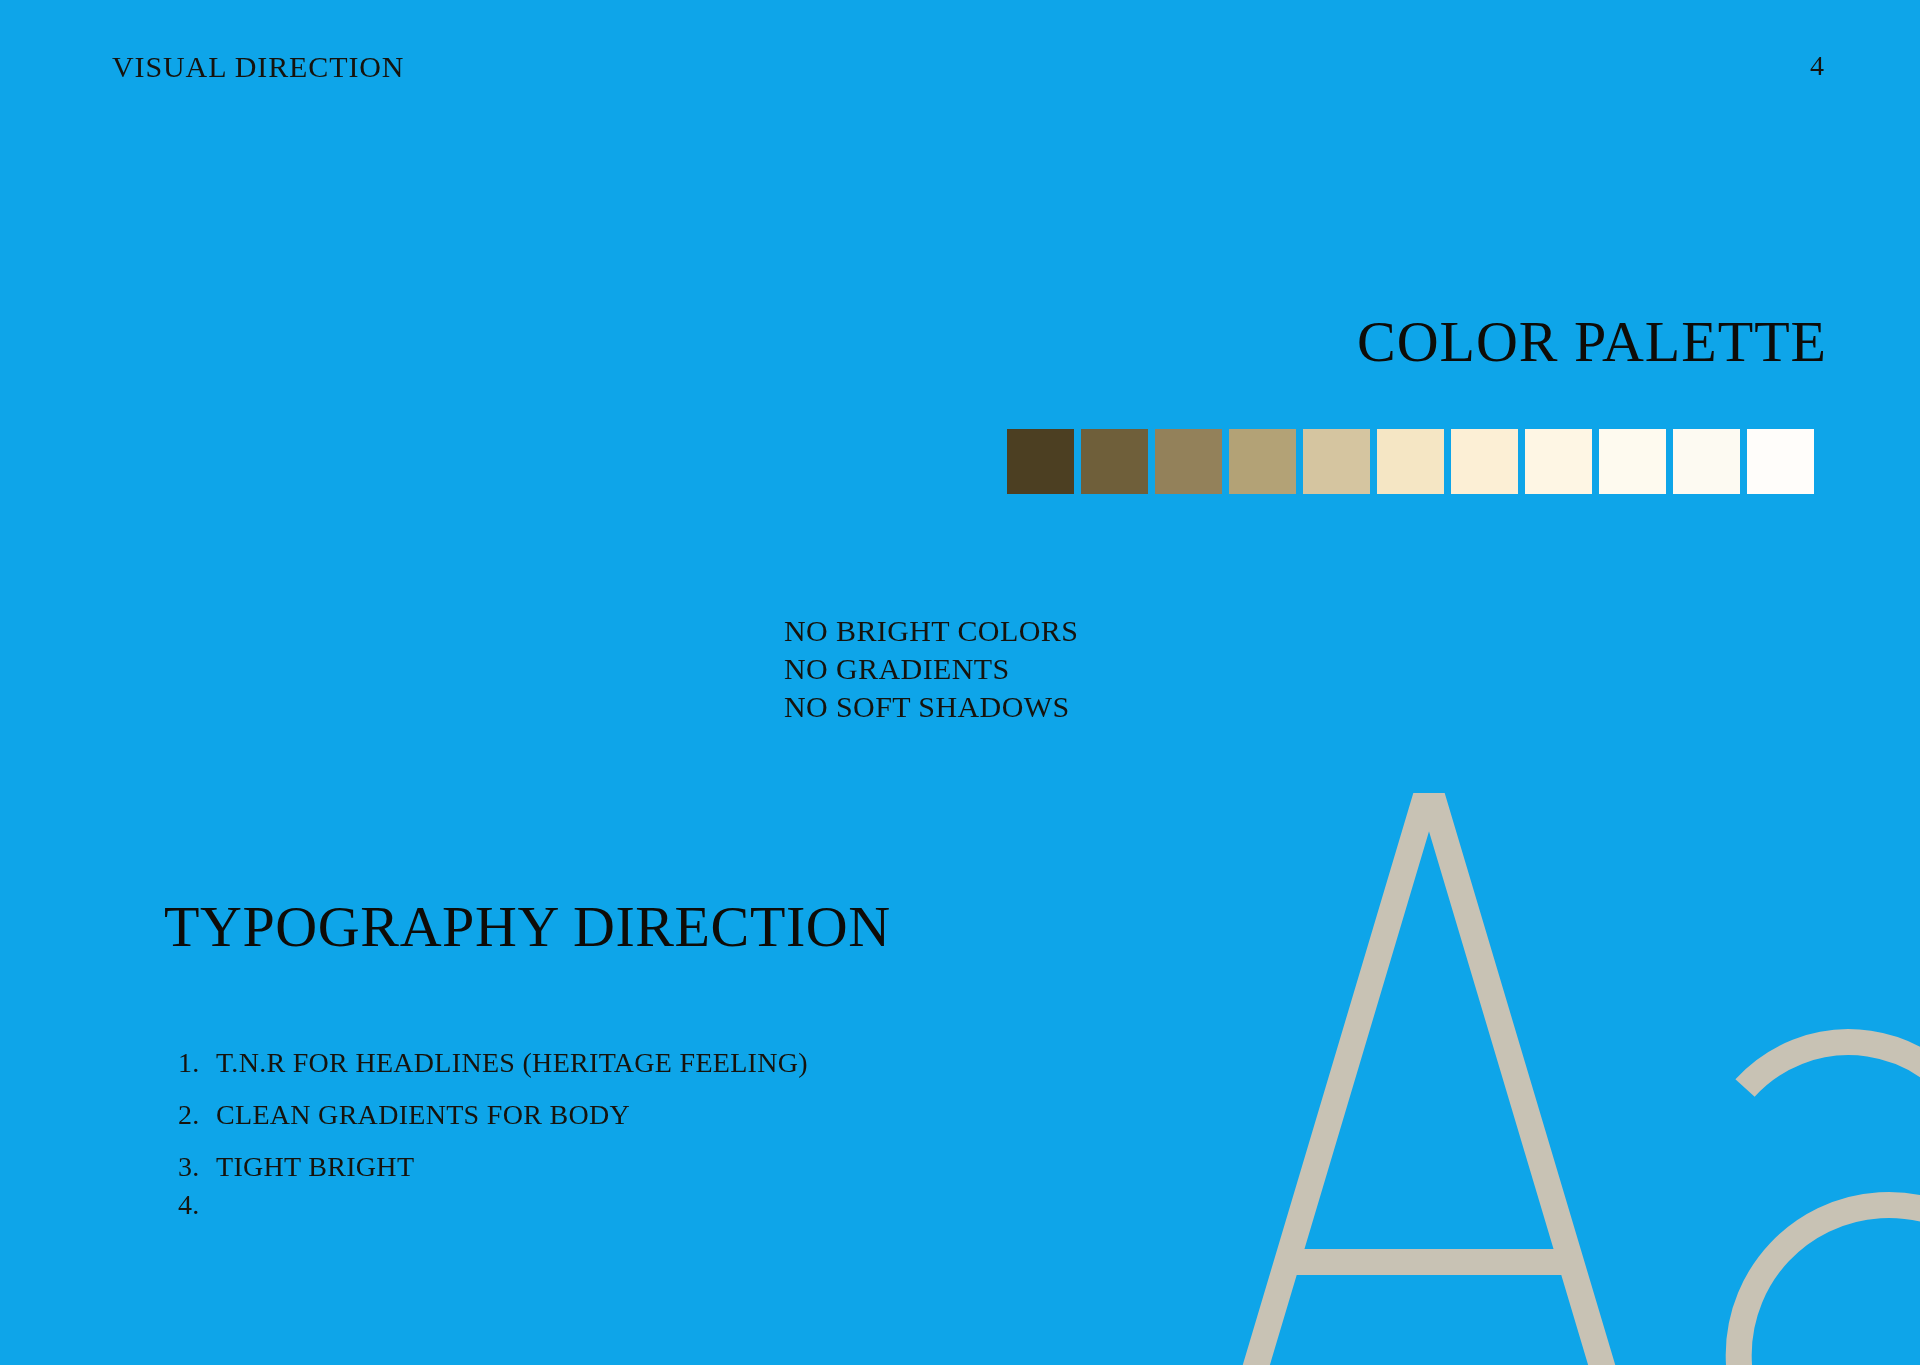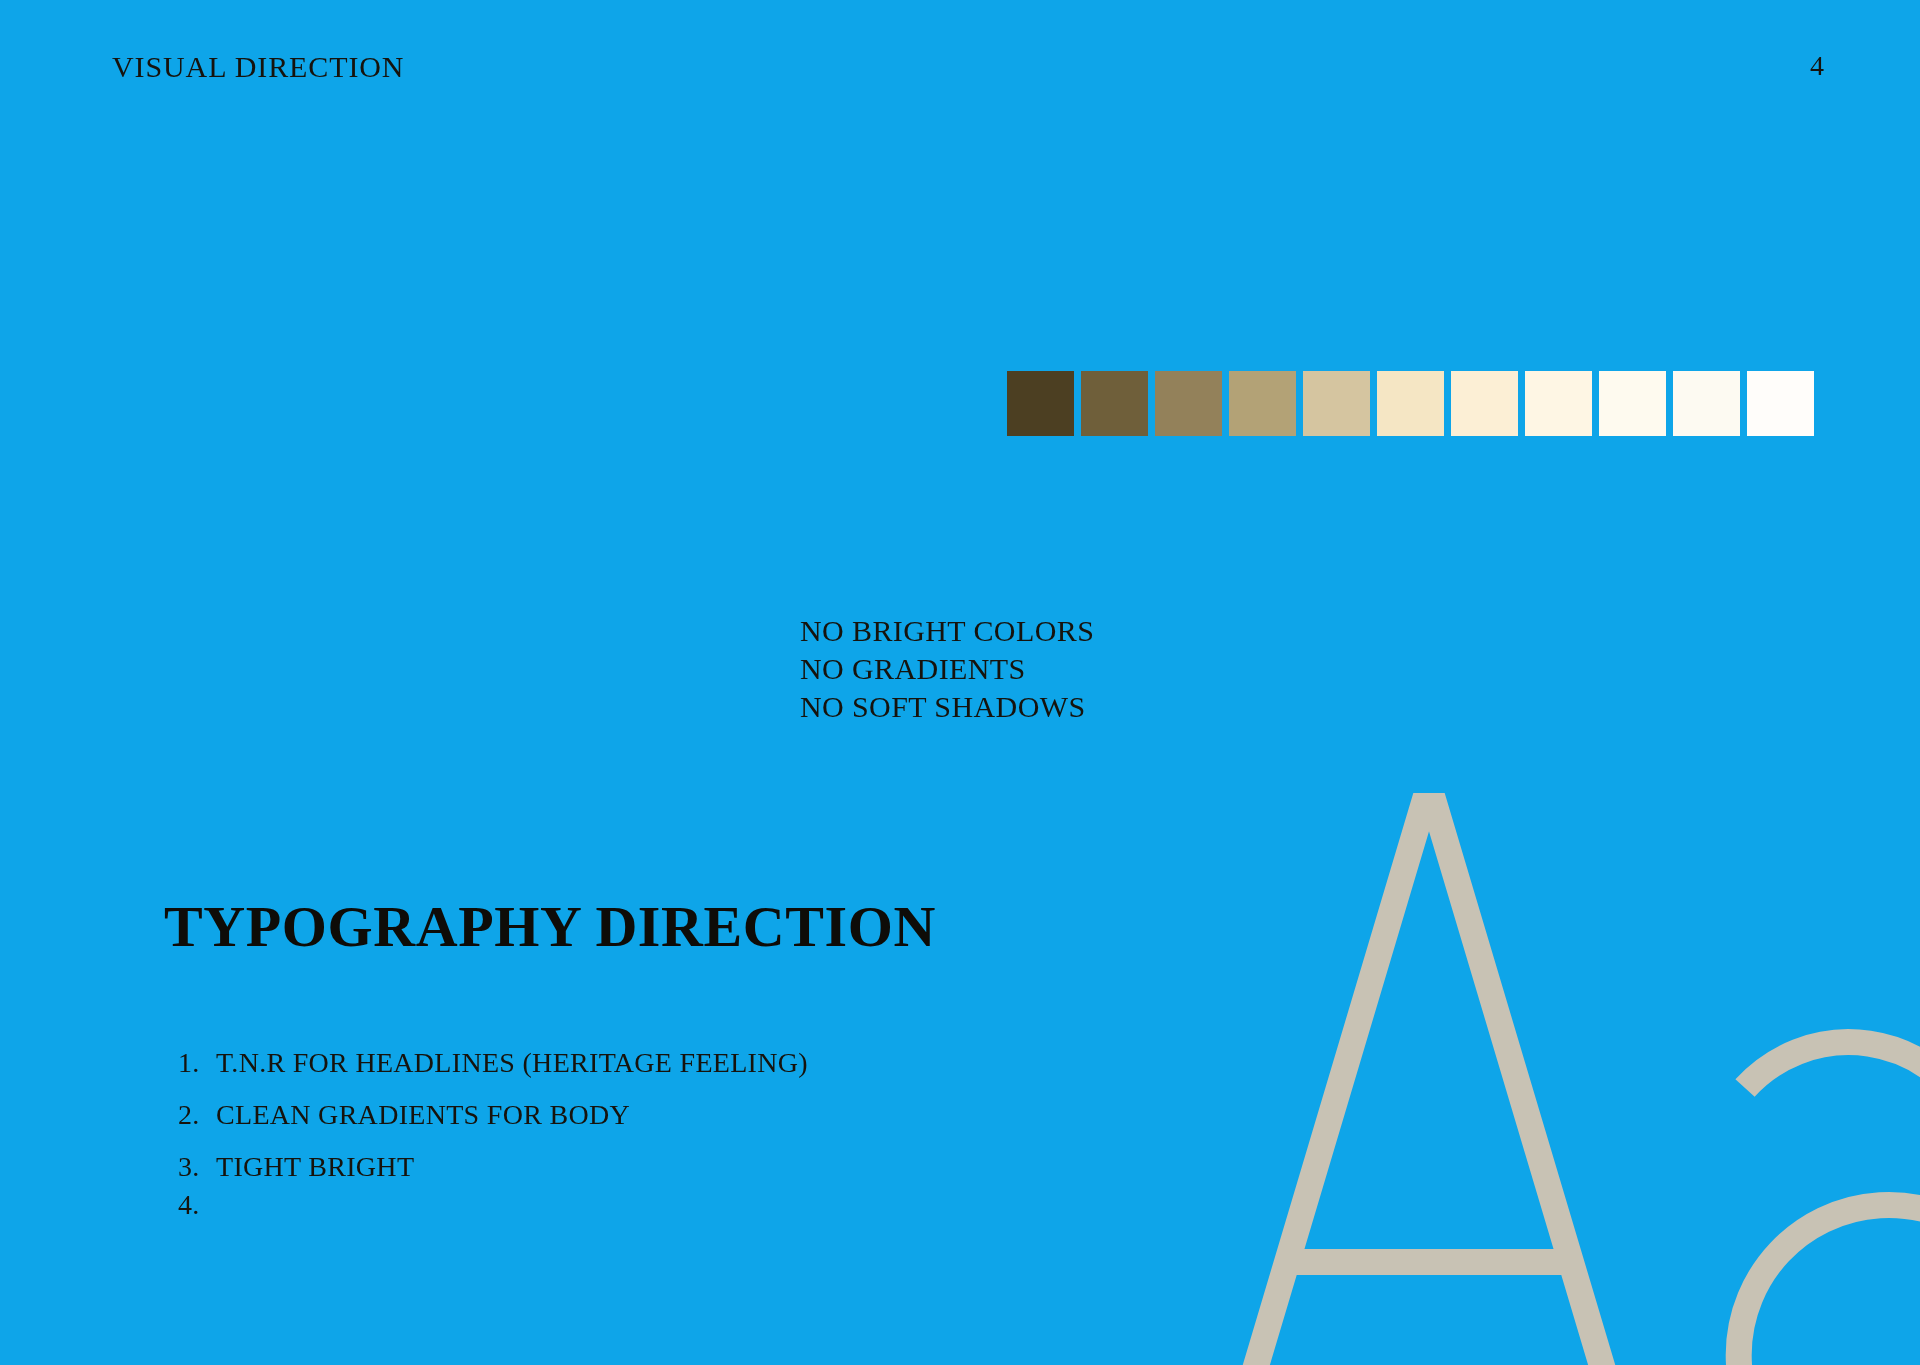--- a/index.html
+++ b/index.html
@@ -88,21 +88,21 @@
   }
   .swatch {
     width: 67px;
     height: 65px;
     flex: 0 0 67px;
   }
 
   
   .rules {
     position: absolute;
-    left: 800px;
+    left: 784px;
     top: 612px;
     z-index: 2;
   }
   .rules-line {
     font-size: 30px;
     line-height: 38px;
     letter-spacing: 0.4px;
     color: #16130D;
     white-space: nowrap;
   }
@@ -111,21 +111,20 @@
   .typo-title {
     position: absolute;
     left: 164px;
     top: 898px;
     font-size: 58px;
     line-height: 1;
     letter-spacing: 0.6px;
     color: #0E0C08;
     white-space: nowrap;
     z-index: 2;
-    font-weight: bold;
   }
   .typo-list {
     position: absolute;
     left: 178px;
     top: 1030px;
     z-index: 2;
     list-style: none;
   }
   .typo-item {
     display: flex;
@@ -161,20 +160,21 @@
       </g>
     </svg>
   </div>
 
   <div class="header">
     <div class="header-title">VISUAL DIRECTION</div>
     <div class="page-number">4</div>
   </div>
 
   <div class="palette-block">
+    <div class="palette-title">COLOR PALETTE</div>
     <div class="swatch-row">
       <div class="swatch" style="background-color: rgb(76, 63, 34);"></div>
       <div class="swatch" style="background-color: rgb(111, 95, 58);"></div>
       <div class="swatch" style="background-color: rgb(147, 129, 90);"></div>
       <div class="swatch" style="background-color: rgb(179, 162, 118);"></div>
       <div class="swatch" style="background-color: rgb(213, 197, 160);"></div>
       <div class="swatch" style="background-color: rgb(245, 230, 196);"></div>
       <div class="swatch" style="background-color: rgb(252, 239, 213);"></div>
       <div class="swatch" style="background-color: rgb(254, 246, 228);"></div>
       <div class="swatch" style="background-color: rgb(254, 250, 239);"></div>

